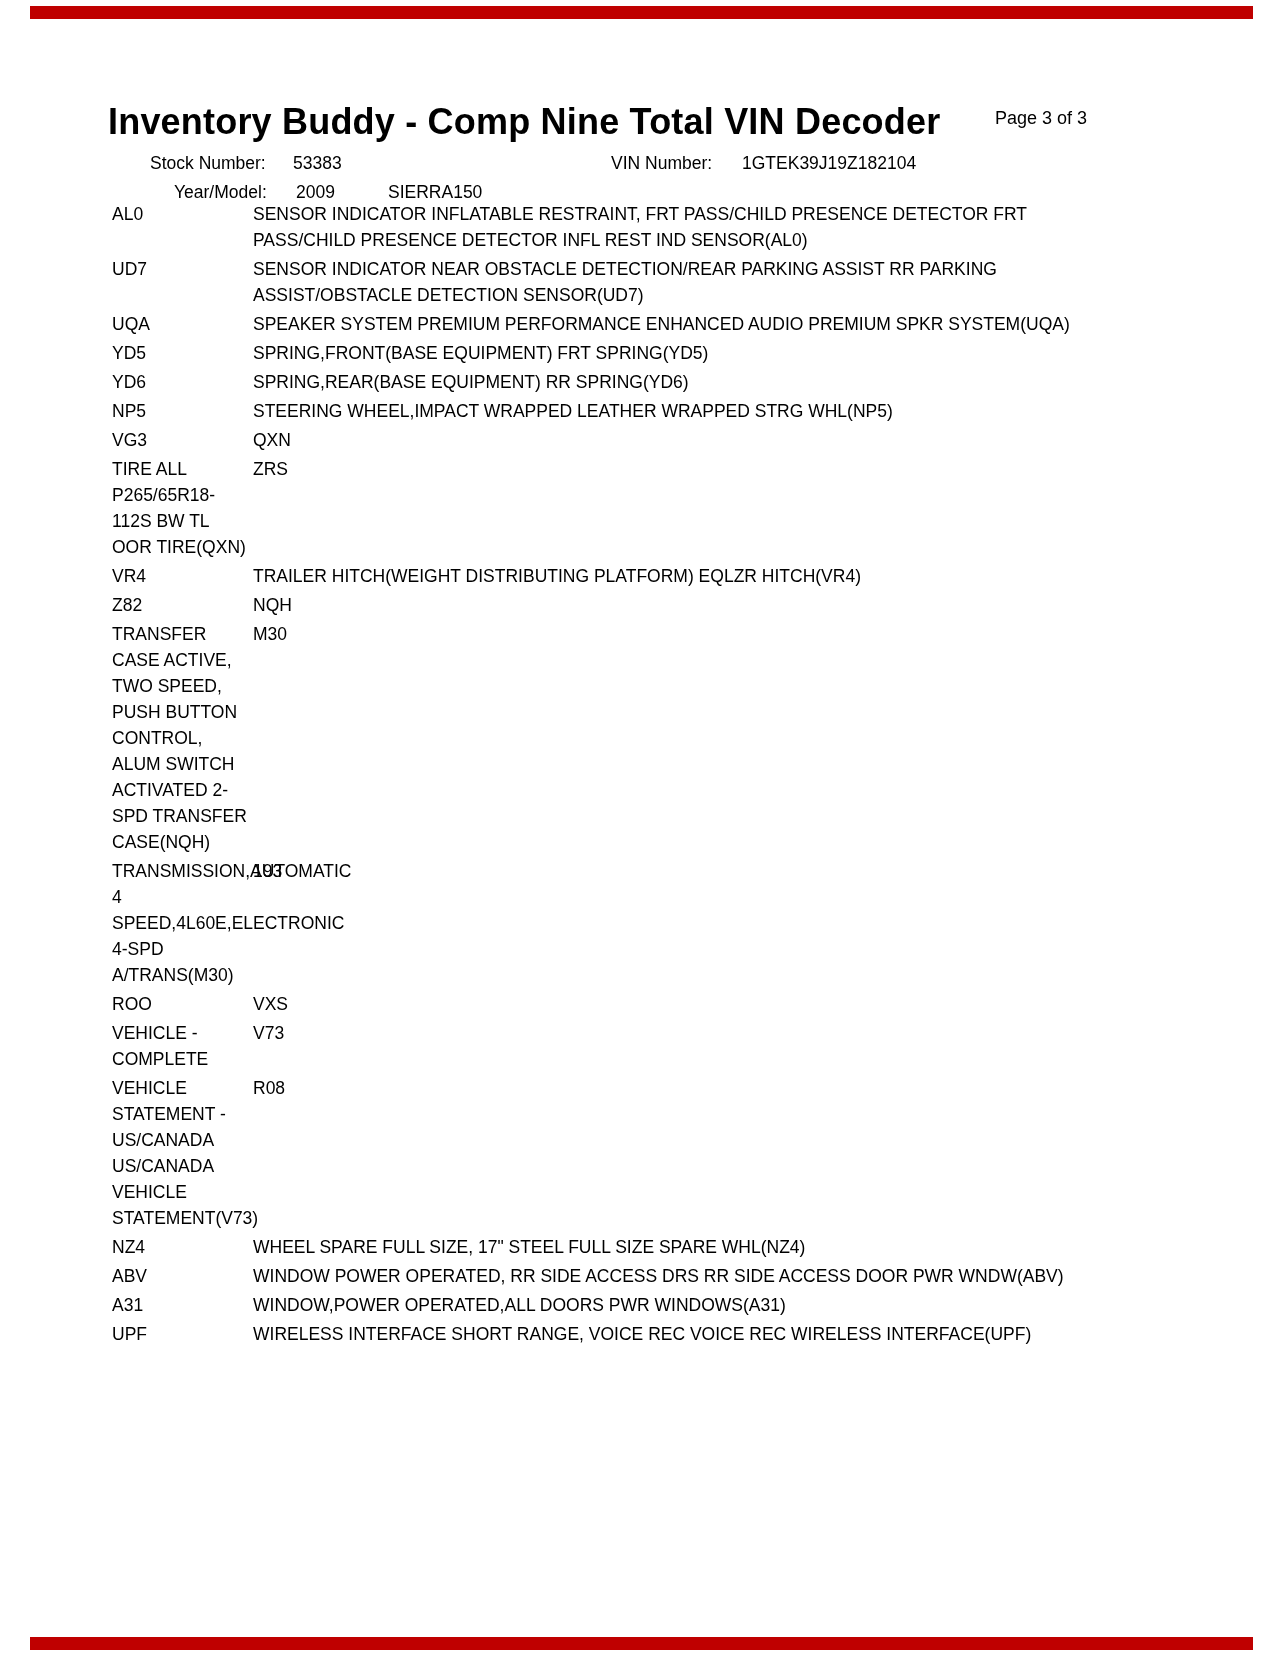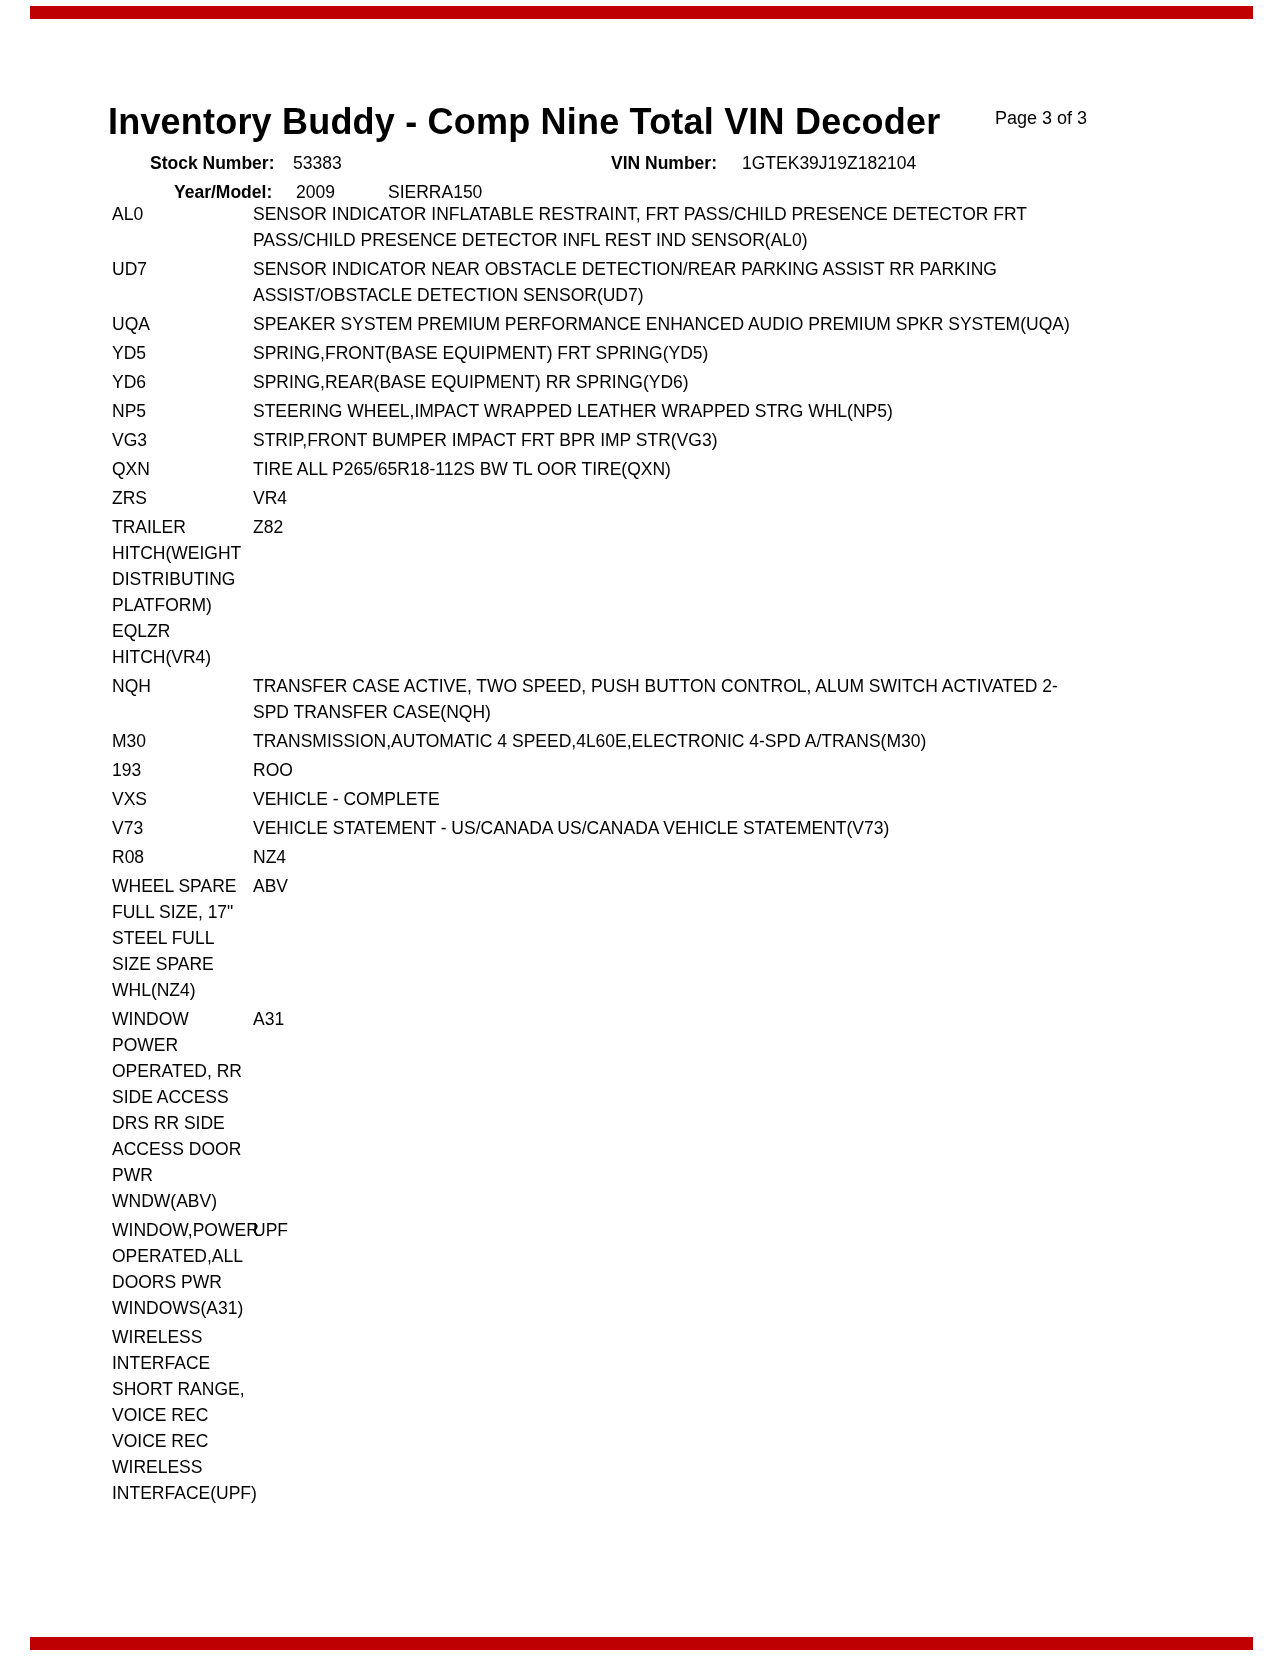--- a/index.html
+++ b/index.html
@@ -40,21 +40,21 @@
     top: 108px;
     font-size: 18px;
   }
 
   .hdr-field {
     position: absolute;
     font-size: 17.5px;
     line-height: 24px;
     white-space: nowrap;
   }
-  .hdr-label { font-weight: bold; }
+  .hdr-label { font-weight: normal; }
 
   .pos-stock-label { left: 150px; top: 151px; }
   .pos-stock-value { left: 293px; top: 151px; }
   .pos-vin-label   { left: 611px; top: 151px; }
   .pos-vin-value   { left: 742px; top: 151px; }
   .pos-ym-label    { left: 174px; top: 180px; }
   .pos-year-value  { left: 296px; top: 180px; }
   .pos-model-value { left: 388px; top: 180px; }
 
   .options-list {
@@ -103,21 +103,20 @@
   <div class="option-code">YD5</div>
   <div class="option-description">SPRING,FRONT(BASE EQUIPMENT) FRT SPRING(YD5)</div>
 
   <div class="option-code">YD6</div>
   <div class="option-description">SPRING,REAR(BASE EQUIPMENT) RR SPRING(YD6)</div>
 
   <div class="option-code">NP5</div>
   <div class="option-description">STEERING WHEEL,IMPACT WRAPPED LEATHER WRAPPED STRG WHL(NP5)</div>
 
   <div class="option-code">VG3</div>
-  <div class="option-description">STRIP,FRONT BUMPER IMPACT FRT BPR IMP STR(VG3)</div>
 
   <div class="option-code">QXN</div>
   <div class="option-description">TIRE ALL P265/65R18-112S BW TL OOR TIRE(QXN)</div>
 
   <div class="option-code">ZRS</div>
 
   <div class="option-code">VR4</div>
   <div class="option-description">TRAILER HITCH(WEIGHT DISTRIBUTING PLATFORM) EQLZR HITCH(VR4)</div>
 
   <div class="option-code">Z82</div>

